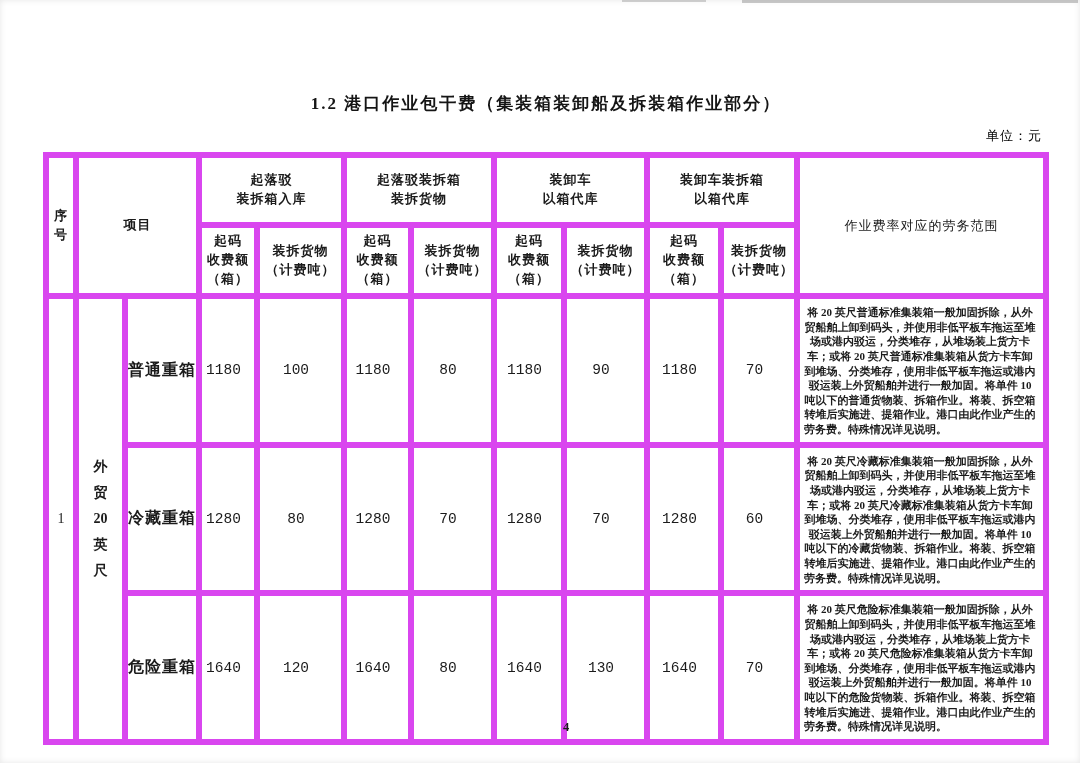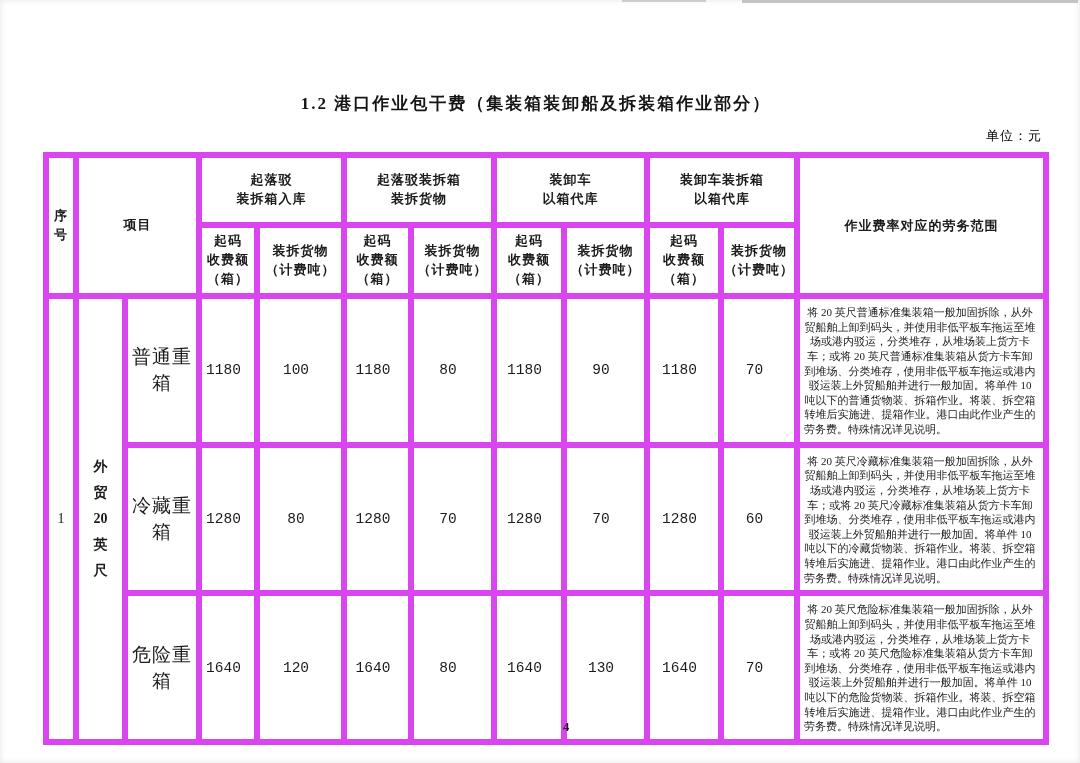--- a/index.html
+++ b/index.html
@@ -18,21 +18,21 @@
     box-shadow: inset 0 0 6px rgba(0,0,0,0.10);
   }
   
   .artifact { position: absolute; background: #9a9a9a; }
   .artifact.a1 { top: 0; left: 622; width: 84px; height: 2px; opacity: .45; }
   .artifact.a2 { top: 0; left: 742px; width: 336px; height: 3px; opacity: .55; }
   .artifact.a1 { left: 622px; }
 
   .doc-title {
     position: absolute;
-    left: 36px; top: 92px; width: 1000px;
+    left: 46px; top: 92px; width: 1000px;
     text-align: center;
     font-size: 17px;
     font-weight: bold;
     letter-spacing: 2px;
     color: #151515;
   }
   .unit-label {
     position: absolute;
     right: 38px; top: 127px;
     font-size: 13px;
@@ -54,45 +54,45 @@
     color: #1b1b1b;
     overflow: hidden;
   }
   .hdr {
     font-weight: bold;
     font-size: 13px;
     white-space: pre-line;
     line-height: 1.45;
     letter-spacing: 1px;
   }
-  .hdr-scope { font-weight: bold; font-size: 13px; letter-spacing: 1px; }
+  .hdr-scope { font-weight: normal; font-size: 13px; letter-spacing: 1px; }
   .serial-cell { font-size: 14px; }
   .category-cell {
     font-weight: bold;
     font-size: 14px;
     white-space: pre-line;
     line-height: 1.85;
     letter-spacing: 0;
   }
-  .type-cell { font-weight: normal; font-size: 19px; letter-spacing: 1px; }
+  .type-cell { font-weight: bold; font-size: 16px; letter-spacing: 1px; }
   .num-cell {
     text-align: right;
     padding-right: 9px;
     font-size: 14.5px;
     font-family: Liberation Mono, monospace;
   }
   .scope-cell {
     text-align: justify;
     text-align-last: left;
     font-size: 11px;
     line-height: 1.33;
     padding: 6px 7px 5px 4px;
     vertical-align: middle;
     color: #161616;
-    font-weight: 400;
+    font-weight: 700;
     letter-spacing: 0;
   }
   .page-number {
     position: absolute;
     left: 563px; top: 720px;
     font-size: 12.5px;
     font-weight: bold;
   }
 </style>
 </head>

